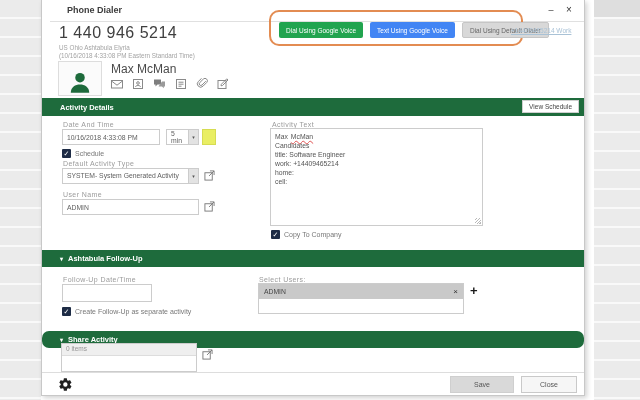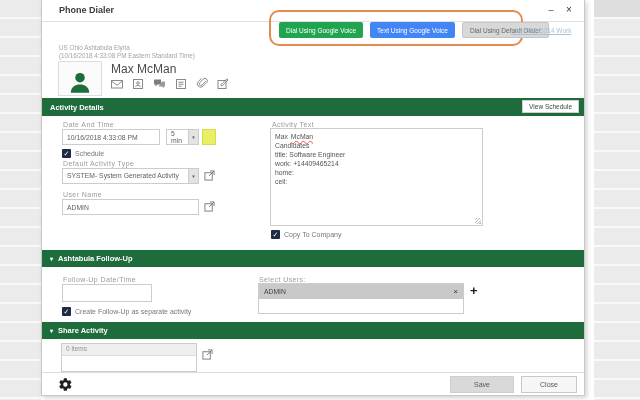--- a/index.html
+++ b/index.html
@@ -11,21 +11,21 @@
     background: repeating-linear-gradient(to bottom, #ebebeb 0 17px, #f9f9f9 17px 19px); }
   .bg-left  { left: 0;   width: 41px; }
   .bg-right { left: 594px; width: 46px; }
   .bg-right .row-dark { height: 17px; background: #dedede; }
 
   
   .window { position: absolute; left: 41px; top: 0; width: 544px; height: 396px;
     background: #fff; border: 1px solid #c8c8c8; border-top: none;
     box-shadow: 2px 2px 5px rgba(0,0,0,.18); }
 
-  .titlebar { position: absolute; left: 0; top: 0; right: 0; height: 22px;
+  .titlebar { position: absolute; left: 8px; top: 0; right: 0; height: 22px;
     border-bottom: 1px solid #e0e0e0; background: #fff; }
   .title { position: absolute; left: 17px; top: 5px; font-size: 9px; font-weight: 700; color: #3c3c3c; }
   .win-btn { position: absolute; top: 3px; width: 14px; height: 14px; text-align: center;
     font-size: 9px; color: #333; line-height: 14px; cursor: default; }
   .win-min { right: 26px; } .win-close { right: 8px; font-size: 10px; }
 
   .phone-number { position: absolute; left: 17px; top: 24px; font-size: 16px; color: #3f3f3f; letter-spacing: .5px; }
   .loc { position: absolute; left: 17px; top: 44px; font-size: 6.3px; color: #a3a3a3; line-height: 8px; }
 
   .dial-row { position: absolute; left: 237px; top: 22px; display: flex; gap: 7px; align-items: center; }
@@ -39,24 +39,24 @@
   .annotation { position: absolute; left: 227px; top: 10px; width: 254px; height: 36px;
     border: 2px solid #e0803f; border-radius: 10px; opacity: .9; pointer-events: none; }
 
   .avatar { position: absolute; left: 16px; top: 61px; width: 44px; height: 35px;
     background: #fbfbfb; border: 1px solid #ddd; display: flex; align-items: flex-end; justify-content: center; overflow: hidden; }
   .contact-name { position: absolute; left: 69px; top: 62px; font-size: 12px; color: #4a4a4a; }
   .contact-icons { position: absolute; left: 69px; top: 78px; display: flex; gap: 9px; align-items: center; }
   .contact-icons svg { display: block; }
 
   .section-bar { position: absolute; left: 0; right: 0; height: 17px; background: #1e6b3c;
-    color: #fff; font-size: 7.5px; font-weight: 700; display: flex; align-items: center; padding: 0 8px; }
+    color: #fff; font-size: 7.5px; font-weight: 700; display: flex; align-items: center; padding: 0 18px; }
   .bar-activity { top: 98px; height: 18px; }
   .bar-followup { top: 250px; }
-  .bar-share    { top: 322px; }
+  .bar-share    { top: 331px; border-radius: 7px; }
   .collapse-arrow { font-size: 6px; margin-right: 5px; }
   .btn-view-schedule { position: absolute; right: 5px; top: 2px; height: 13px; background: #fff;
     border: 1px solid #cfcfcf; font-size: 6.5px; color: #444; padding: 0 6px; font-family: inherit; }
 
   .field-label { position: absolute; font-size: 7px; color: #9b9b9b; letter-spacing: .4px; }
   .tb { position: absolute; height: 16px; border: 1px solid #ccc; background: #fff;
     font-size: 6.8px; color: #606060; padding: 0 4px; font-family: inherit; }
   .select-arrow-btn { position: absolute; width: 11px; height: 16px; background: #e3e3e3;
     border: 1px solid #ccc; font-size: 5px; color: #555; display: flex; align-items: center; justify-content: center; }
   .swatch { position: absolute; left: 160px; top: 129px; width: 14px; height: 16px;
@@ -104,20 +104,21 @@
 </div>
 
 <div class="window">
 
   <div class="titlebar">
     <span class="title">Phone Dialer</span>
     <span class="win-btn win-min">–</span>
     <span class="win-btn win-close">×</span>
   </div>
 
+  <div class="phone-number">1 440 946 5214</div>
   <div class="loc">
     <div>US Ohio Ashtabula Elyria</div>
     <div>(10/16/2018 4:33:08 PM Eastern Standard Time)</div>
   </div>
 
   <div class="annotation"></div>
   <div class="dial-row">
     <button class="btn-dial btn-green">Dial Using Google Voice</button>
     <button class="btn-dial btn-blue">Text Using Google Voice</button>
     <button class="btn-dial btn-gray">Dial Using Default Dialer</button>

